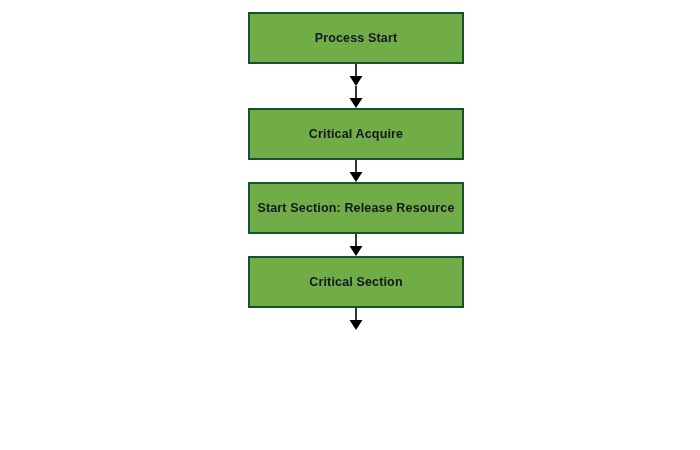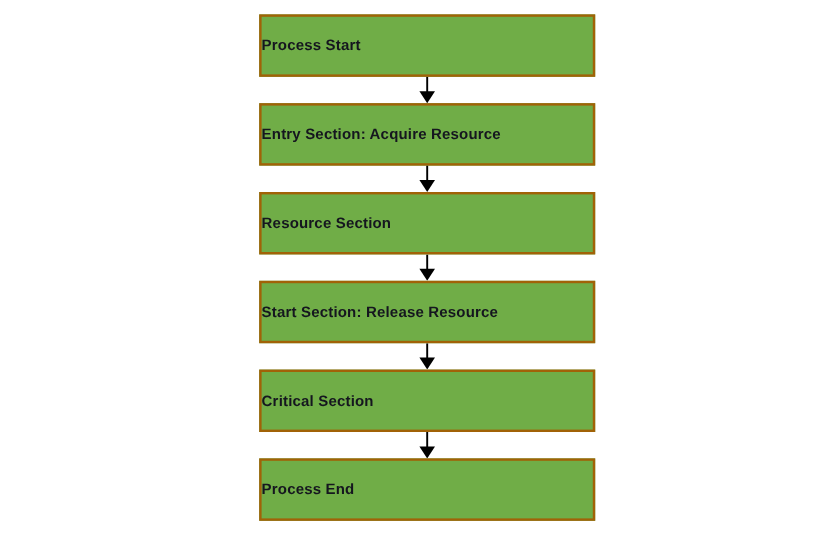--- a/index.html
+++ b/index.html
@@ -22,27 +22,28 @@
   .flow-column {
     position: absolute;
     left: 226px;
     top: 12px;
     width: 260px;
     display: flex;
     flex-direction: column;
     align-items: center;
   }
   .node-box {
-    width: 280px;
+    width: 216px;
     height: 52px;
     box-sizing: border-box;
     background: #70ad47;
-    border: 2px solid #a16207;
+    border: 2px solid #14532d;
     display: flex;
     align-items: center;
+    justify-content: center;
   }
   .node-label {
     color: #15161f;
     font-family: "Liberation Sans", sans-serif;
     font-size: 12.5px;
     font-weight: bold;
     letter-spacing: 0.15px;
     line-height: 1;
     text-align: center;
     white-space: nowrap;
@@ -67,33 +68,30 @@
       <span class="node-label">Process Start</span>
     </div>
 
     <span class="connector">
       <svg width="22" height="22" viewBox="0 0 22 22" aria-hidden="true">
         <line x1="11" y1="0" x2="11" y2="13" stroke="#000000" stroke-width="1.6"></line>
         <polygon points="4.5,12 17.5,12 11,22" fill="#000000"></polygon>
       </svg>
     </span>
 
-    <div class="node-box">
-      <span class="node-label">Entry Section: Acquire Resource</span>
-    </div>
 
     <span class="connector">
       <svg width="22" height="22" viewBox="0 0 22 22" aria-hidden="true">
         <line x1="11" y1="0" x2="11" y2="13" stroke="#000000" stroke-width="1.6"></line>
         <polygon points="4.5,12 17.5,12 11,22" fill="#000000"></polygon>
       </svg>
     </span>
 
     <div class="node-box">
-      <span class="node-label">Resource Section</span>
+      <span class="node-label">Critical Acquire</span>
     </div>
 
     <span class="connector">
       <svg width="22" height="22" viewBox="0 0 22 22" aria-hidden="true">
         <line x1="11" y1="0" x2="11" y2="13" stroke="#000000" stroke-width="1.6"></line>
         <polygon points="4.5,12 17.5,12 11,22" fill="#000000"></polygon>
       </svg>
     </span>
 
     <div class="node-box">
@@ -111,18 +109,15 @@
       <span class="node-label">Critical Section</span>
     </div>
 
     <span class="connector">
       <svg width="22" height="22" viewBox="0 0 22 22" aria-hidden="true">
         <line x1="11" y1="0" x2="11" y2="13" stroke="#000000" stroke-width="1.6"></line>
         <polygon points="4.5,12 17.5,12 11,22" fill="#000000"></polygon>
       </svg>
     </span>
 
-    <div class="node-box">
-      <span class="node-label">Process End</span>
-    </div>
 
   </div>
 </div>
 
 </body></html>

